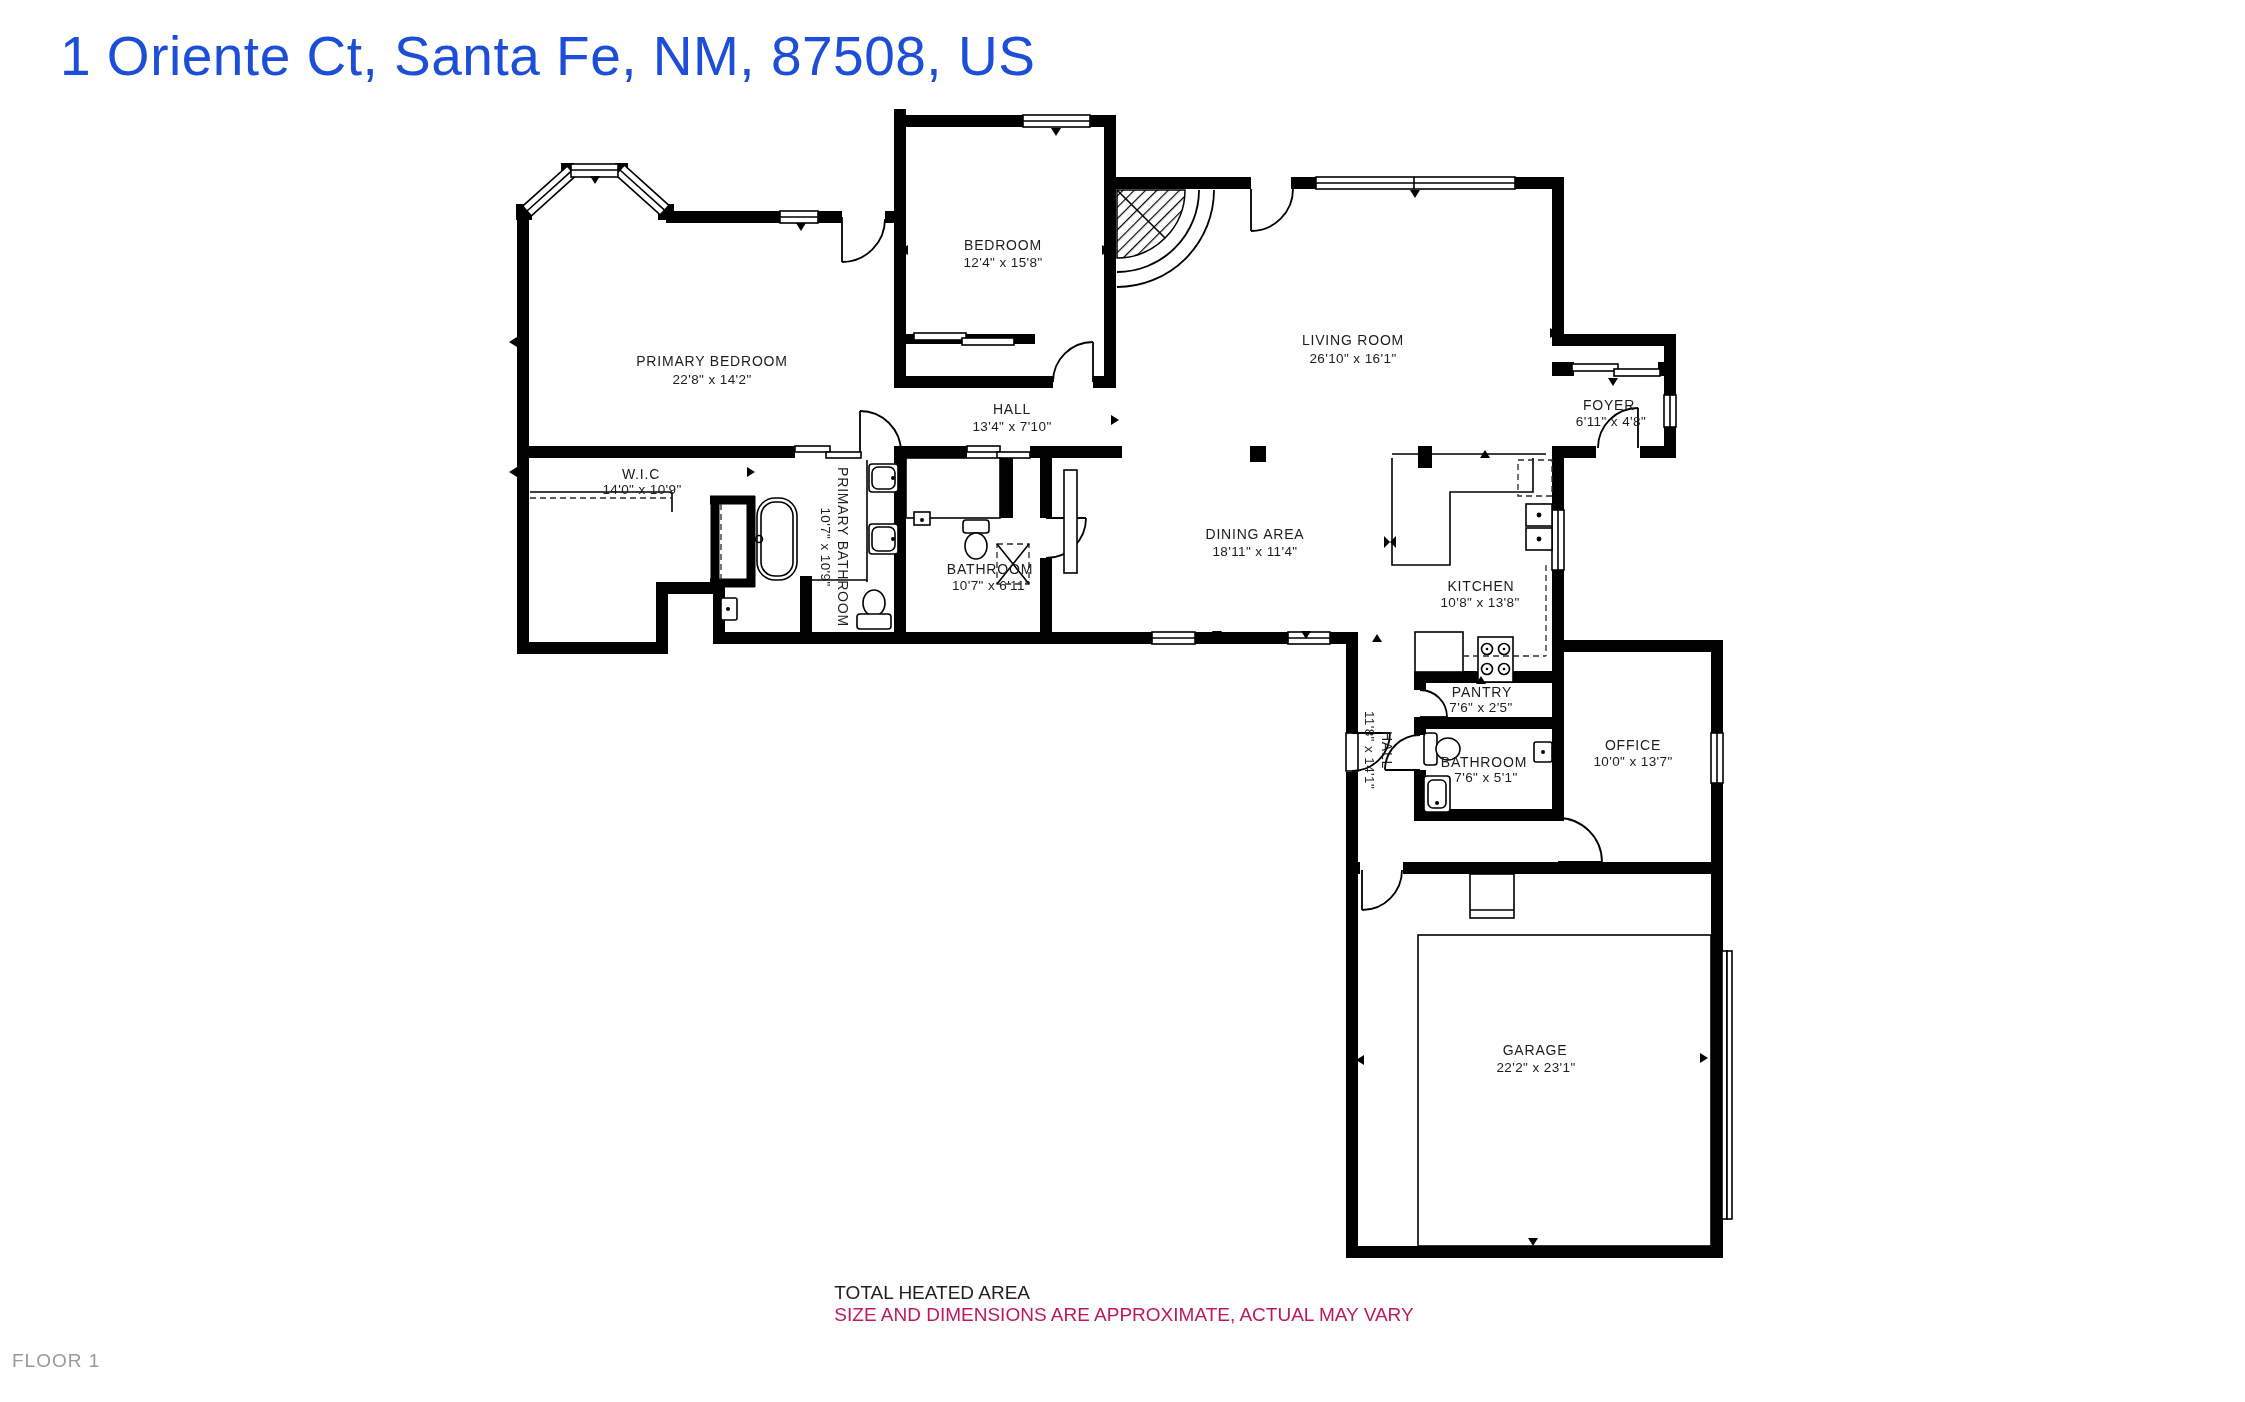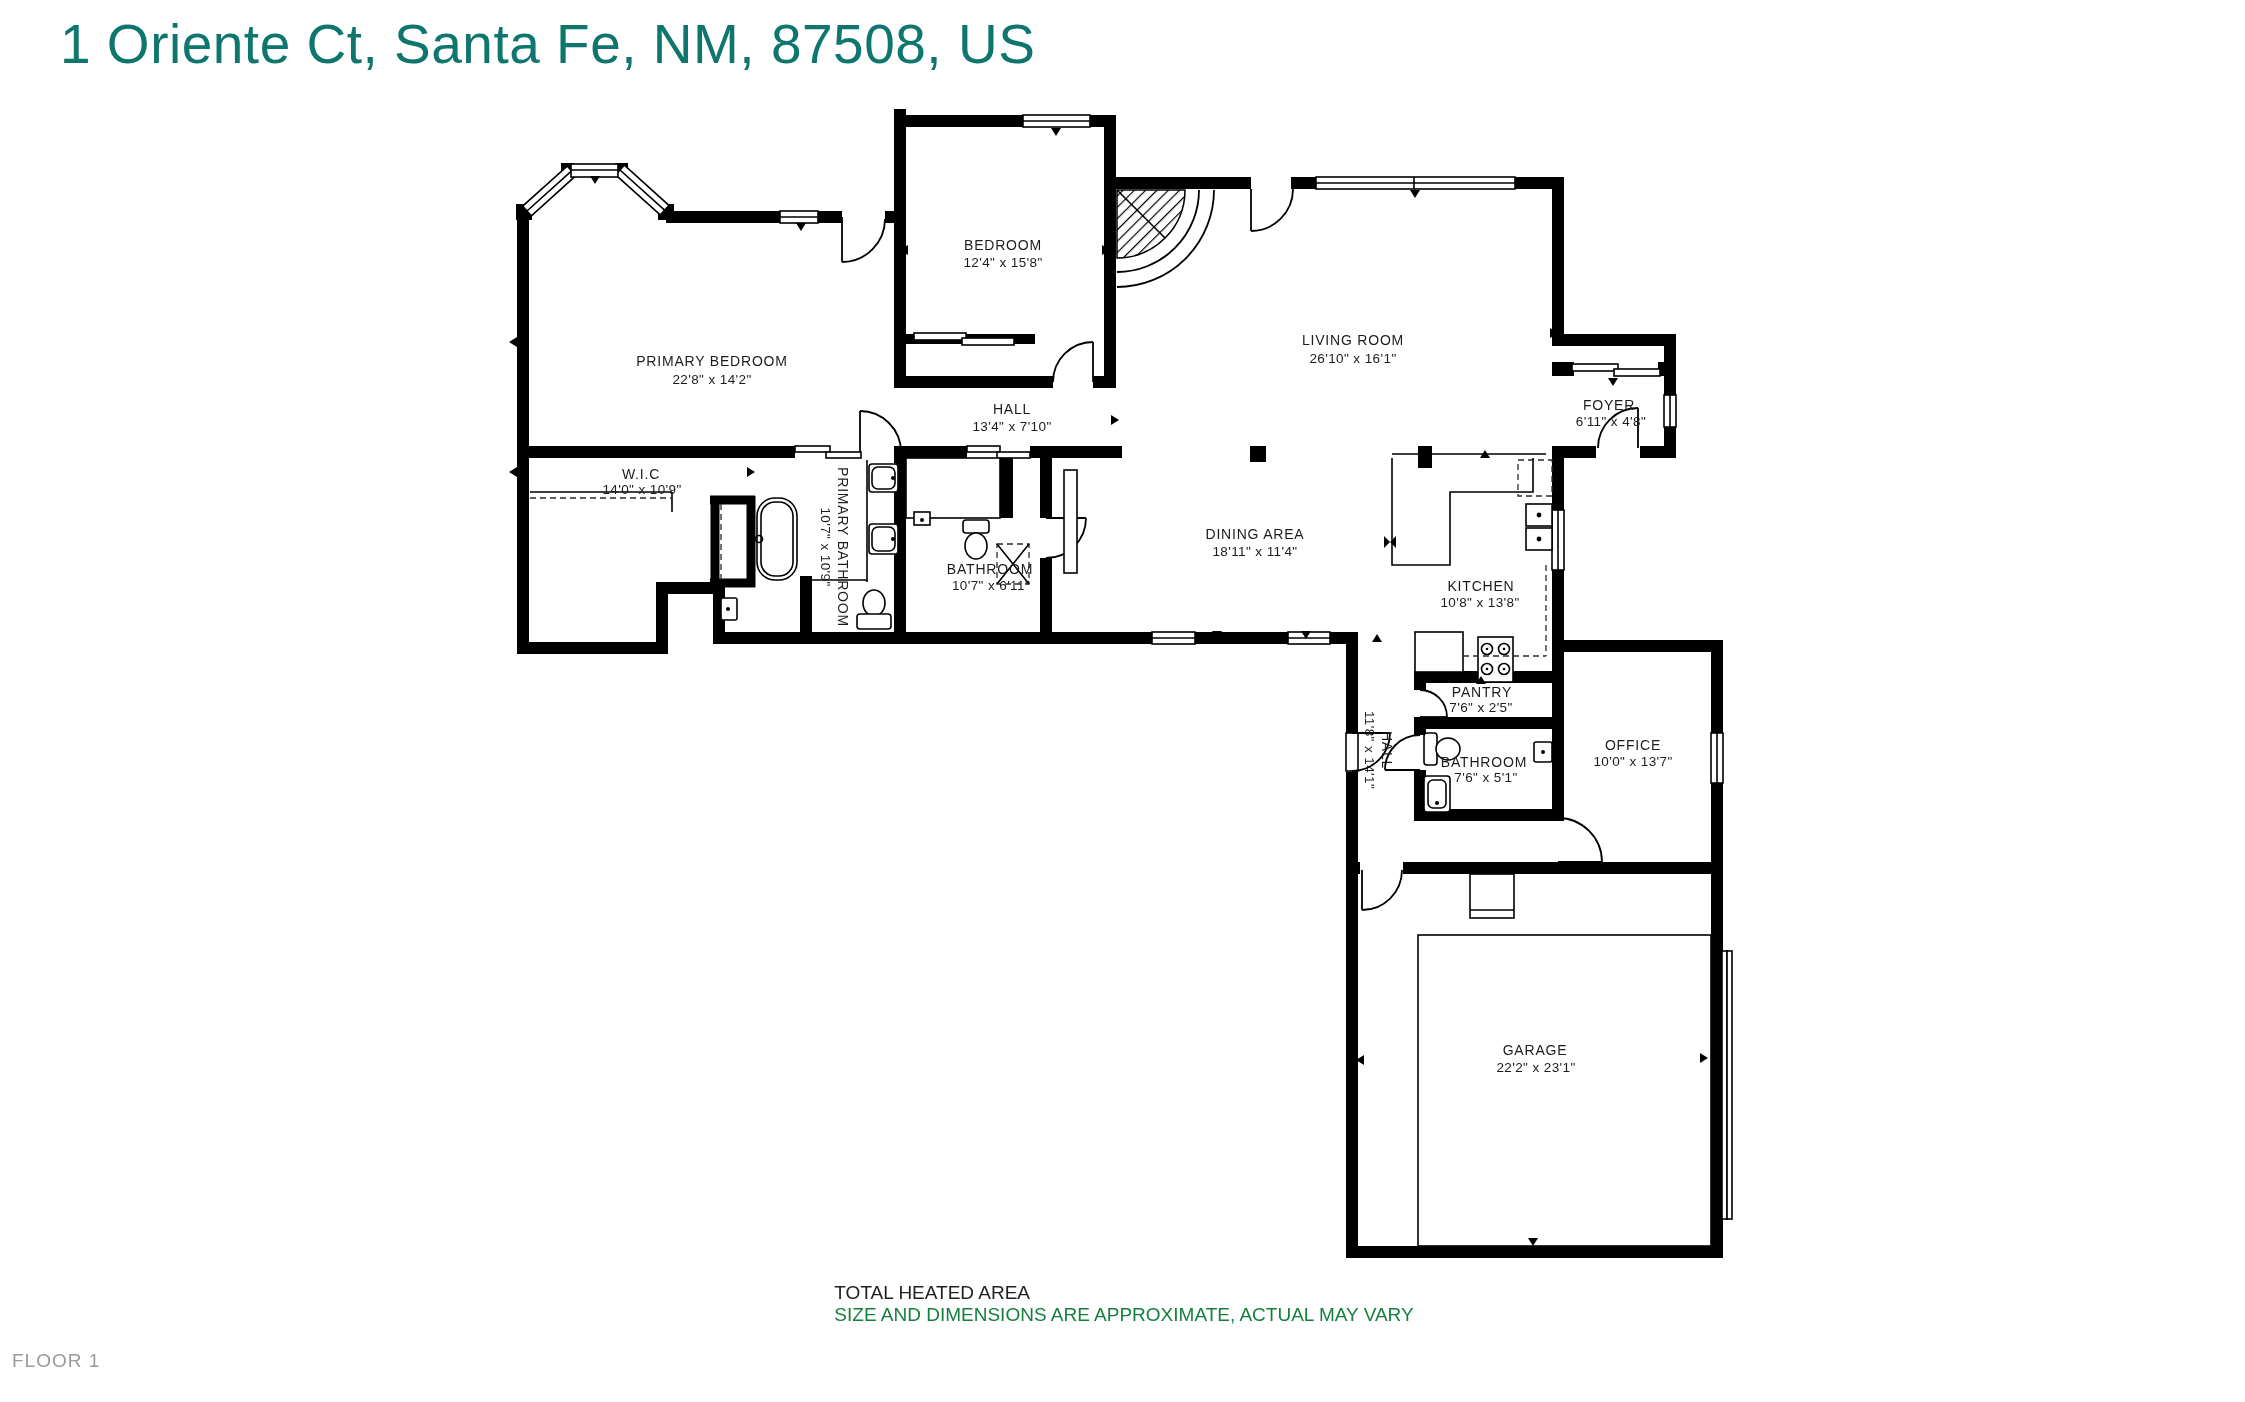--- a/index.html
+++ b/index.html
@@ -1,22 +1,22 @@
 <!DOCTYPE html>
 <html><head>
 <meta charset="utf-8">
 <style>
   html,body{margin:0;padding:0;background:#fff;}
   #stage{position:relative;width:2245px;height:1402px;background:#fff;overflow:hidden;
          font-family:"Liberation Sans",sans-serif;}
-  #title{position:absolute;left:60px;top:12px;font-size:55px;font-weight:400;color:#0f766e;
+  #title{position:absolute;left:60px;top:24px;font-size:55px;font-weight:400;color:#1d4ed8;
          letter-spacing:0.5px;white-space:nowrap;}
   #footer{position:absolute;left:1124px;top:1282px;transform:translateX(-50%);
           text-align:left;font-size:19px;color:#1f1f1f;line-height:22px;white-space:nowrap;}
-  #footer .gray{color:#15803d;}
+  #footer .gray{color:#be185d;}
   #floor-label{position:absolute;left:12px;top:1350px;font-size:19px;color:#9a9a9a;letter-spacing:1px;}
   svg{position:absolute;left:0;top:0;}
   .wall{stroke:#000;stroke-width:12;fill:none;stroke-linecap:butt;}
   .wall8{stroke:#000;stroke-width:9;fill:none;}
   .thin{stroke:#000;stroke-width:1.6;fill:none;}
   .thinw{stroke:#000;stroke-width:1.6;fill:#fff;}
   .arc{stroke:#000;stroke-width:1.8;fill:none;}
   .dash{stroke:#2a2a2a;stroke-width:1.3;fill:none;stroke-dasharray:6 4;}
   .blk{fill:#000;stroke:none;}
   .rl{font:14px "Liberation Sans",sans-serif;letter-spacing:.8px;fill:#1c1c1c;text-anchor:middle;}

